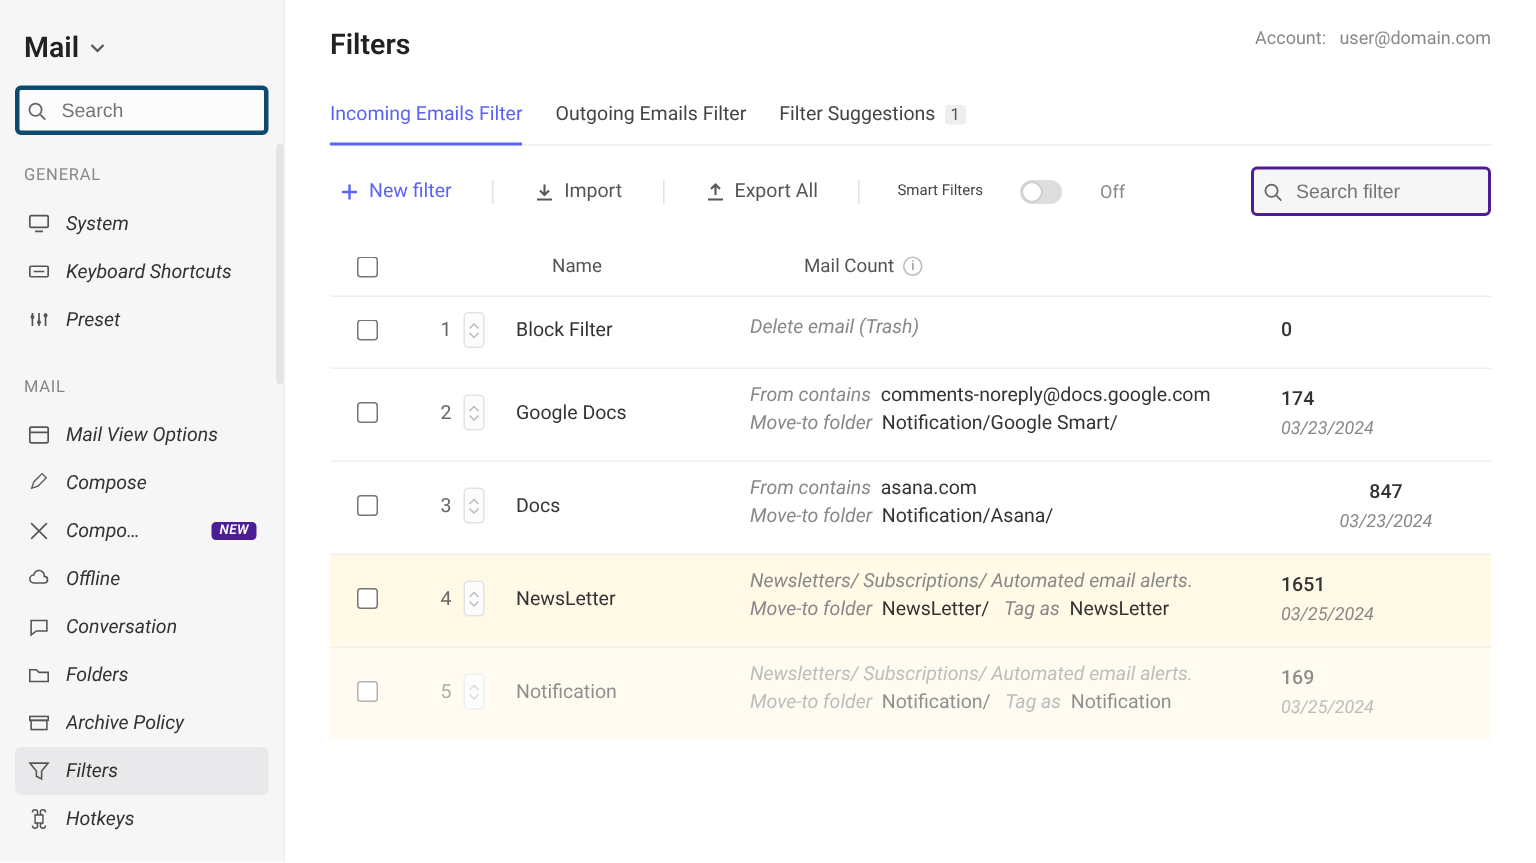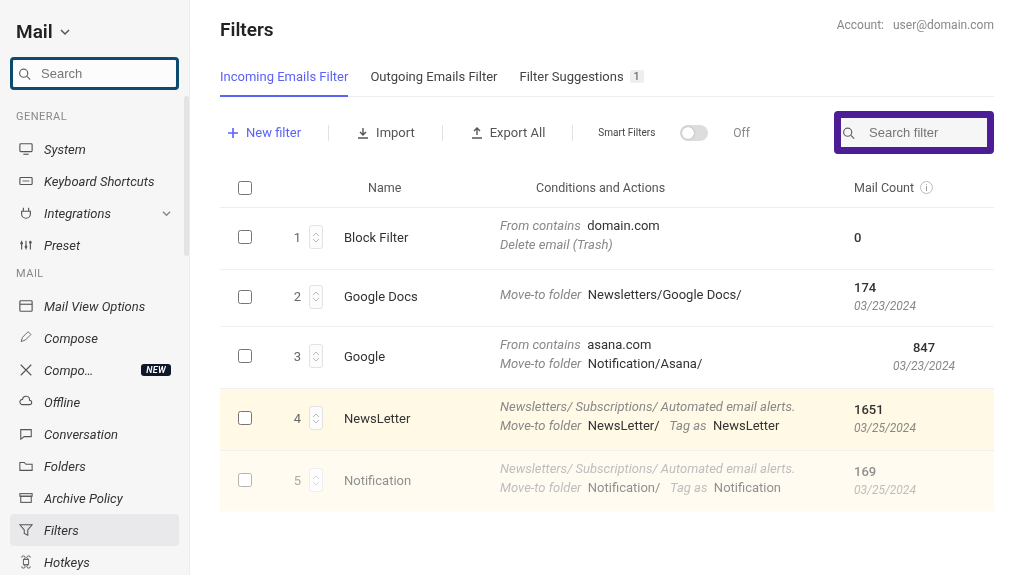--- a/index.html
+++ b/index.html
@@ -13,21 +13,21 @@
   .search-wrap { position: relative; margin-bottom: 14px; }
   .search-input { width: 100%; padding: 6px 8px 6px 28px; border: 3px solid #0c4a6e; border-radius: 4px; font-size: 13px; background: #fcfcfc; color: #333; }
   .search-icon { position: absolute; left: 8px; top: 50%; transform: translateY(-50%); color: #666; }
   .section-label { font-size: 11px; letter-spacing: .5px; color: #888; padding: 6px 6px 10px 6px; }
   .nav-list { list-style: none; font-style: italic; }
   .nav-item { display: flex; align-items: center; gap: 10px; padding: 8px 8px; font-size: 13px; color: #333; border-radius: 4px; cursor: pointer; position: relative; }
   .nav-item.selected { background: #e9e9ec; }
   .nav-item .icon { width: 16px; height: 16px; color: #555; display: inline-flex; align-items: center; justify-content: center; flex-shrink: 0; }
   .nav-item .label { flex: 1; white-space: nowrap; overflow: hidden; text-overflow: ellipsis; }
   .nav-section-gap { height: 16px; }
-  .new-badge { background: #0f172a; color: #fff; font-size: 9px; padding: 1px 5px; border-radius: 3px; font-weight: 600; letter-spacing: .3px; margin-left: 32px; }
+  .new-badge { background: #4c1d95; color: #fff; font-size: 9px; padding: 1px 5px; border-radius: 3px; font-weight: 600; letter-spacing: .3px; margin-left: 32px; }
   .item-chevron { color: #888; }
   .sidebar-scroll-indicator { position: absolute; right: 0; top: 96px; width: 5px; height: 160px; background: #e4e4e6; border-radius: 3px; }
   
   .main { flex: 1; padding: 18px 30px 0 30px; display: flex; flex-direction: column; overflow: hidden; }
   .page-head { display: flex; justify-content: space-between; align-items: flex-start; margin-bottom: 22px; }
   .page-title { font-size: 19px; font-weight: 600; color: #222; }
   .acct { font-size: 12px; color: #888; }
   .tabs { display: flex; gap: 22px; border-bottom: 1px solid #eee; margin-bottom: 14px; }
   .tab { padding: 6px 0 12px 0; font-size: 13px; color: #444; cursor: pointer; position: relative; display: flex; align-items: center; gap: 6px; text-align: center; }
   .tab.active { color: #5b63f5; }
@@ -37,21 +37,21 @@
   .tool { display: inline-flex; align-items: center; gap: 6px; font-size: 13px; color: #555; padding: 4px 6px; cursor: pointer; }
   .tool.primary { color: #5b63f5; }
   .tool .ticon { width: 14px; height: 14px; display: inline-flex; align-items: center; justify-content: center; }
   .divider { width: 1px; height: 16px; background: #e3e3e3; margin: 0 2px; }
   .smart-label { font-size: 10px; color: #444; margin-left: 4px; }
   .toggle { width: 28px; height: 16px; border-radius: 8px; background: #ddd; position: relative; margin: 0 6px; cursor: pointer; }
   .toggle::after { content: ""; position: absolute; left: 2px; top: 2px; width: 12px; height: 12px; background: #fff; border-radius: 50%; box-shadow: 0 0 2px rgba(0,0,0,.3); }
   .toggle-state { font-size: 12px; color: #888; }
   .spacer { flex: 1; }
   .filter-search-wrap { position: relative; }
-  .filter-search { width: 160px; padding: 7px 8px 7px 28px; border: 7px solid #4c1d95; background: #f6f6f7; border-radius: 4px; font-size: 13px; }
+  .filter-search { width: 160px; padding: 7px 8px 7px 28px; border: 2px solid #4c1d95; background: #f6f6f7; border-radius: 4px; font-size: 13px; }
   .filter-search-icon { position: absolute; left: 8px; top: 50%; transform: translateY(-50%); color: #666; }
   
   .table { width: 100%; }
   .thead { display: flex; align-items: flex-end; padding: 8px 0 12px 0; border-bottom: 1px solid #eee; font-size: 12.5px; color: #555; gap: 12px; }
   .col-check { width: 50px; display: flex; justify-content: center; }
   .col-order { width: 70px; display: flex; align-items: center; justify-content: center; gap: 8px; }
   .col-name { width: 160px; padding-left: 4px; }
   .col-cond { flex: 1; }
   .col-count { width: 140px; display: flex; align-items: center; gap: 6px; }
   .info-dot { width: 13px; height: 13px; border: 1px solid #bbb; border-radius: 50%; display: inline-flex; align-items: center; justify-content: center; font-size: 9px; color: #888; }
@@ -111,33 +111,20 @@
             <svg width="14" height="14" viewBox="0 0 16 16">
               <rect x="1" y="4" width="14" height="8" rx="1" fill="none" stroke="currentColor" stroke-width="1.3"></rect>
               <line x1="4" y1="8" x2="12" y2="8" stroke="currentColor" stroke-width="1"></line>
             </svg>
           </span>
         <span class="label">Keyboard Shortcuts</span>
       </li>
       <li class="nav-item">
         <span class="icon">
             <svg width="14" height="14" viewBox="0 0 16 16">
-              <path d="M5 2v4M11 2v4M3 6h10v3a5 5 0 0 1-10 0z" fill="none" stroke="currentColor" stroke-width="1.3"></path>
-            </svg>
-          </span>
-        <span class="label">Integrations</span>
-        <span class="item-chevron">
-            <svg width="9" height="9" viewBox="0 0 10 10">
-              <path d="M1 3 L5 7 L9 3" fill="none" stroke="currentColor" stroke-width="1.5"></path>
-            </svg>
-          </span>
-      </li>
-      <li class="nav-item">
-        <span class="icon">
-            <svg width="14" height="14" viewBox="0 0 16 16">
               <line x1="3" y1="3" x2="3" y2="13" stroke="currentColor" stroke-width="1.3"></line>
               <line x1="8" y1="3" x2="8" y2="13" stroke="currentColor" stroke-width="1.3"></line>
               <line x1="13" y1="3" x2="13" y2="13" stroke="currentColor" stroke-width="1.3"></line>
               <circle cx="3" cy="6" r="1.5" fill="currentColor"></circle>
               <circle cx="8" cy="10" r="1.5" fill="currentColor"></circle>
               <circle cx="13" cy="5" r="1.5" fill="currentColor"></circle>
             </svg>
           </span>
         <span class="label">Preset</span>
       </li>
@@ -290,21 +277,20 @@
       </div>
     </div>
 
     <div class="table">
       <div class="thead">
         <div class="col-check">
             <input type="checkbox" class="cb" style="">
           </div>
         <div class="col-order"></div>
         <div class="col-name">Name</div>
-        <div class="col-cond">Conditions and Actions</div>
         <div class="col-count">
           <span>Mail Count</span>
           <span class="info-dot">i</span>
         </div>
       </div>
 
       <div id="rows">
           <div class="row">
             <div class="col-check">
               <input type="checkbox" class="cb" style="">
@@ -319,21 +305,20 @@
                 </span>
                 <span>
                   <svg width="8" height="5" viewBox="0 0 8 5">
                     <path d="M1 1 L4 4 L7 1" fill="none" stroke="currentColor" stroke-width="1"></path>
                   </svg>
                 </span>
               </span>
             </div>
             <div class="col-name">Block Filter</div>
             <div class="col-cond">
-              <div class="cond-line"><span class="k">From contains</span> &nbsp;<span class="v">domain.com</span></div>
               <div class="cond-line"><span class="k">Delete email (Trash)</span></div>
             </div>
             <div class="col-count" style="display: block;">
               <div class="count-val">0</div>
             </div>
           </div>
           <div class="row">
             <div class="col-check">
               <input type="checkbox" class="cb" style="">
             </div>
@@ -347,21 +332,22 @@
                 </span>
                 <span>
                   <svg width="8" height="5" viewBox="0 0 8 5">
                     <path d="M1 1 L4 4 L7 1" fill="none" stroke="currentColor" stroke-width="1"></path>
                   </svg>
                 </span>
               </span>
             </div>
             <div class="col-name">Google Docs</div>
             <div class="col-cond">
-              <div class="cond-line"><span class="k">Move-to folder</span> &nbsp;<span class="v">Newsletters/Google Docs/</span></div>
+              <div class="cond-line"><span class="k">From contains</span> &nbsp;<span class="v">comments-noreply@docs.google.com</span></div>
+              <div class="cond-line"><span class="k">Move-to folder</span> &nbsp;<span class="v">Notification/Google Smart/</span></div>
             </div>
             <div class="col-count" style="display: block;">
               <div class="count-val">174</div>
               <div class="count-date">03/23/2024</div>
             </div>
           </div>
           <div class="row">
             <div class="col-check">
               <input type="checkbox" class="cb" style="">
             </div>
@@ -373,21 +359,21 @@
                     <path d="M1 4 L4 1 L7 4" fill="none" stroke="currentColor" stroke-width="1"></path>
                   </svg>
                 </span>
                 <span>
                   <svg width="8" height="5" viewBox="0 0 8 5">
                     <path d="M1 1 L4 4 L7 1" fill="none" stroke="currentColor" stroke-width="1"></path>
                   </svg>
                 </span>
               </span>
             </div>
-            <div class="col-name">Google</div>
+            <div class="col-name">Docs</div>
             <div class="col-cond">
               <div class="cond-line"><span class="k">From contains</span> &nbsp;<span class="v">asana.com</span></div>
               <div class="cond-line"><span class="k">Move-to folder</span> &nbsp;<span class="v">Notification/Asana/</span></div>
             </div>
             <div class="col-count" style="display: block; text-align: center;">
               <div class="count-val">847</div>
               <div class="count-date">03/23/2024</div>
             </div>
           </div>
           <div class="row hi">

